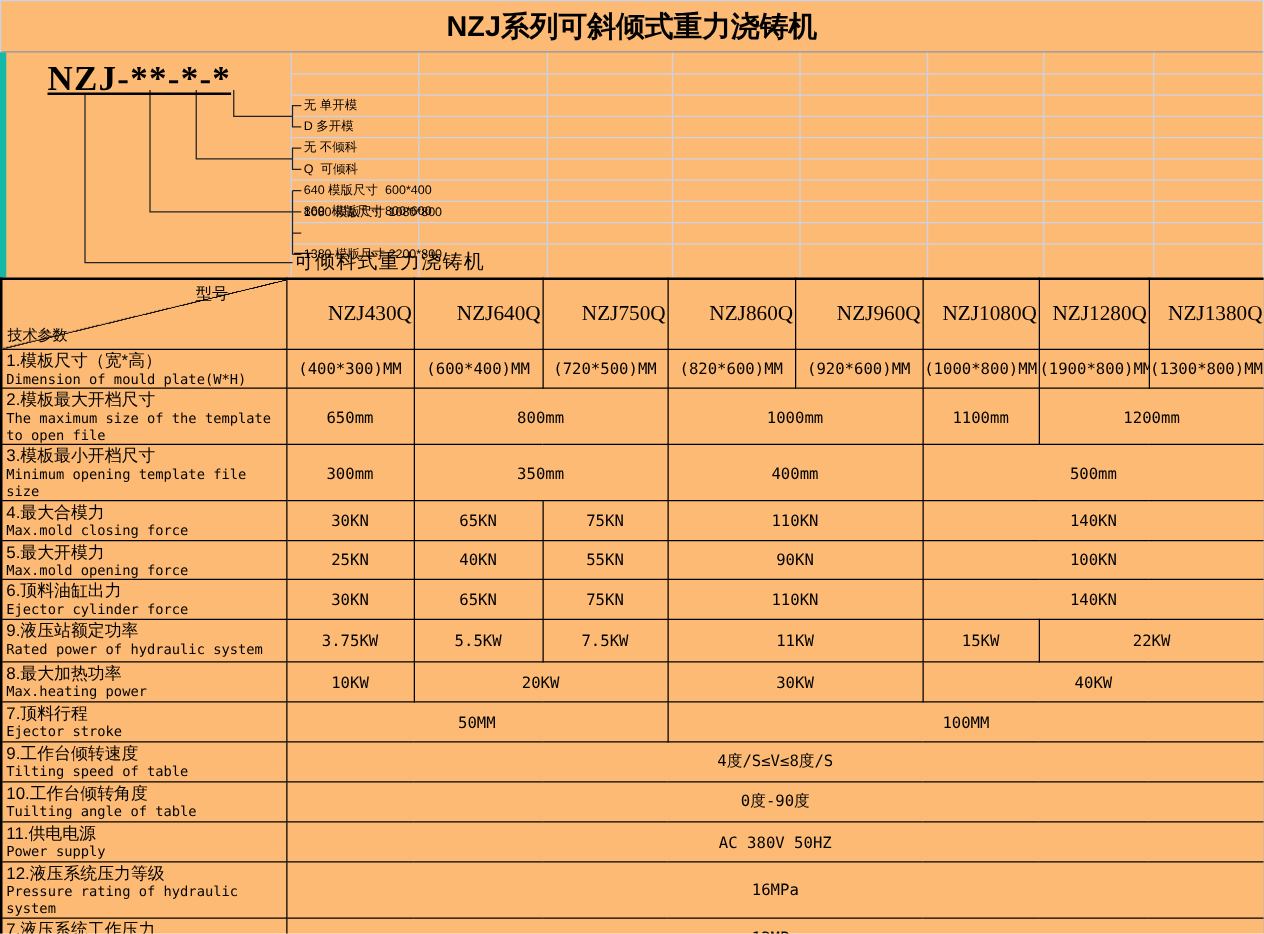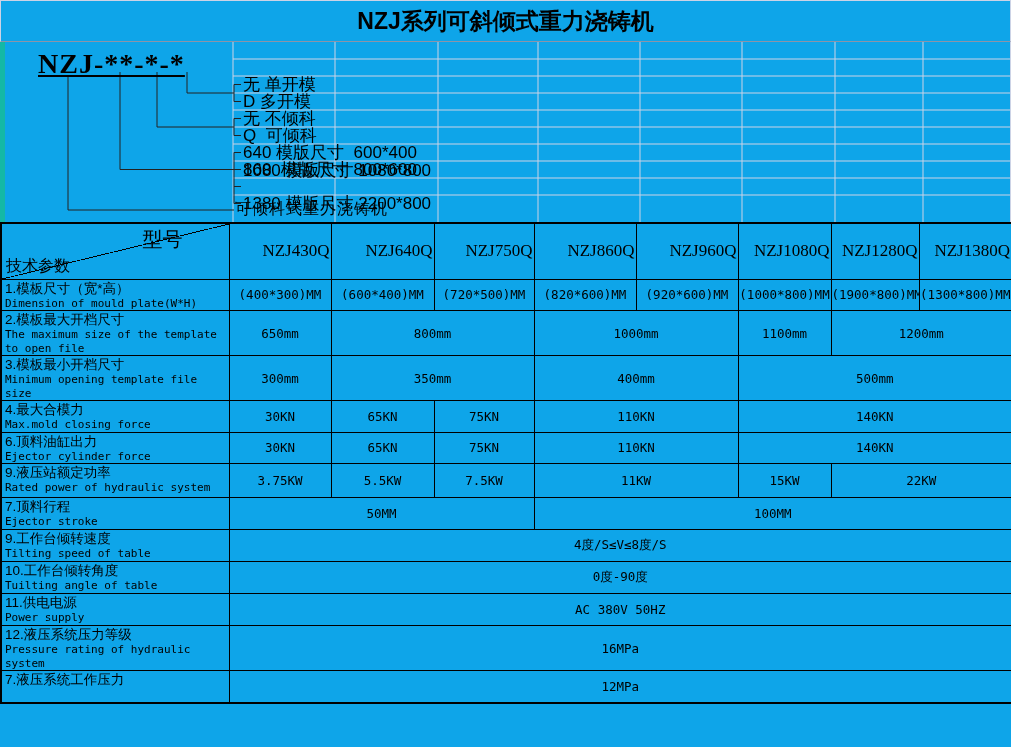--- a/index.html
+++ b/index.html
@@ -1,40 +1,40 @@
 <!DOCTYPE html>
 <html><head>
 <meta charset="utf-8">
 <style>
   html,body{margin:0;padding:0;background:#fff;}
-  .sheet{position:relative;width:1011px;height:747px;background:#0ea5e9;overflow:hidden;
+  .sheet{position:relative;width:1011px;height:747px;background:#fdba74;overflow:hidden;
          font-family:"Liberation Sans",sans-serif;color:#000;}
   
   .title{position:absolute;top:0;left:0;width:1011px;height:42px;line-height:41px;
          text-align:center;font-weight:bold;font-size:23px;box-sizing:border-box;
          border:1px solid #ccd3e6;border-bottom:1px solid #8d94a8;}
   
   .diagram{position:absolute;top:42px;left:0;width:1011px;height:180px;box-sizing:border-box;
            border-left:5px solid #14b8a6;border-right:1px solid #ccd3e6;}
   .diagram-svg{position:absolute;top:0;left:0;}
   .grid{stroke:#ccd3e6;stroke-width:1;}
   .ink{stroke:#222;stroke-width:1;fill:none;}
   .code{position:absolute;left:33px;top:6px;font-family:"Liberation Serif",serif;
         font-weight:bold;font-size:28px;letter-spacing:1px;text-decoration:underline;}
-  .branch{position:absolute;left:238px;height:17px;line-height:17px;font-size:17px;
+  .branch{position:absolute;left:238px;height:17px;line-height:17px;font-size:10px;
           white-space:pre;}
   .base{position:absolute;left:230px;top:157px;font-size:16px;letter-spacing:1px;}
   
   table.spec{position:absolute;top:222px;left:0;width:1011px;border-collapse:collapse;
              table-layout:fixed;border:2px solid #000;}
   table.spec td,table.spec th{border:1px solid #000;overflow:hidden;}
   th.corner{position:relative;padding:0;
      background-image:linear-gradient(to bottom right,transparent 49.6%,#000 49.6%,#000 50.45%,transparent 50.45%);}
-  .corner-model{position:absolute;top:2px;right:46px;font-size:20px;font-weight:normal;}
-  .corner-params{position:absolute;bottom:2px;left:4px;font-size:16px;font-weight:normal;}
+  .corner-model{position:absolute;top:2px;right:46px;font-size:13px;font-weight:normal;}
+  .corner-params{position:absolute;bottom:2px;left:4px;font-size:12px;font-weight:normal;}
   th.model{font-family:"Liberation Serif",serif;font-weight:normal;font-size:17px;text-align:right;}
   td.param{vertical-align:top;padding:1px 2px 0 3px;}
   td.param .zh{font-size:13.5px;line-height:16px;white-space:nowrap;}
   td.param .en{font-family:"DejaVu Sans Mono",monospace;font-size:11px;line-height:13.5px;}
   td.val{font-family:"DejaVu Sans Mono",monospace;font-size:12.5px;text-align:center;padding:0;}
 </style>
 </head>
 <body>
 
 <div class="sheet">
@@ -165,20 +165,31 @@
             <div class="en">Max.mold closing force</div>
           </td>
           <td class="val" colspan="1">30KN</td>
           <td class="val" colspan="1">65KN</td>
           <td class="val" colspan="1">75KN</td>
           <td class="val" colspan="2">110KN</td>
           <td class="val" colspan="3">140KN</td>
         </tr>
         <tr style="height: 31px;">
           <td class="param">
+            <div class="zh">5.最大开模力</div>
+            <div class="en">Max.mold opening force</div>
+          </td>
+          <td class="val" colspan="1">25KN</td>
+          <td class="val" colspan="1">40KN</td>
+          <td class="val" colspan="1">55KN</td>
+          <td class="val" colspan="2">90KN</td>
+          <td class="val" colspan="3">100KN</td>
+        </tr>
+        <tr style="height: 31px;">
+          <td class="param">
             <div class="zh">6.顶料油缸出力</div>
             <div class="en">Ejector cylinder force</div>
           </td>
           <td class="val" colspan="1">30KN</td>
           <td class="val" colspan="1">65KN</td>
           <td class="val" colspan="1">75KN</td>
           <td class="val" colspan="2">110KN</td>
           <td class="val" colspan="3">140KN</td>
         </tr>
         <tr style="height: 34px;">
@@ -188,20 +199,30 @@
           </td>
           <td class="val" colspan="1">3.75KW</td>
           <td class="val" colspan="1">5.5KW</td>
           <td class="val" colspan="1">7.5KW</td>
           <td class="val" colspan="2">11KW</td>
           <td class="val" colspan="1">15KW</td>
           <td class="val" colspan="2">22KW</td>
         </tr>
         <tr style="height: 32px;">
           <td class="param">
+            <div class="zh">8.最大加热功率</div>
+            <div class="en">Max.heating power</div>
+          </td>
+          <td class="val" colspan="1">10KW</td>
+          <td class="val" colspan="2">20KW</td>
+          <td class="val" colspan="2">30KW</td>
+          <td class="val" colspan="3">40KW</td>
+        </tr>
+        <tr style="height: 32px;">
+          <td class="param">
             <div class="zh">7.顶料行程</div>
             <div class="en">Ejector stroke</div>
           </td>
           <td class="val" colspan="3">50MM</td>
           <td class="val" colspan="5">100MM</td>
         </tr>
         <tr style="height: 32px;">
           <td class="param">
             <div class="zh">9.工作台倾转速度</div>
             <div class="en">Tilting speed of table</div>

